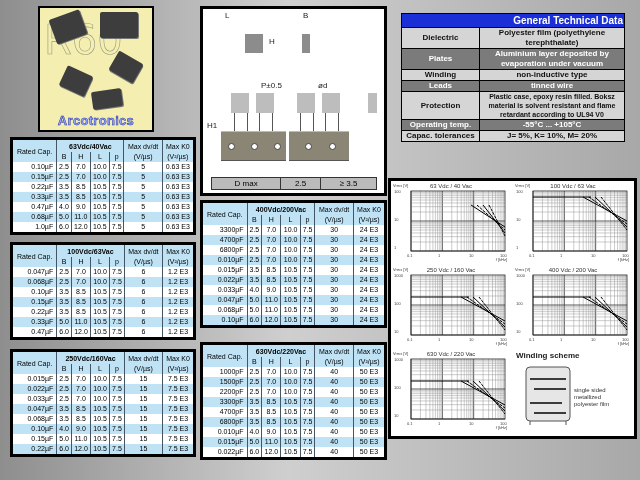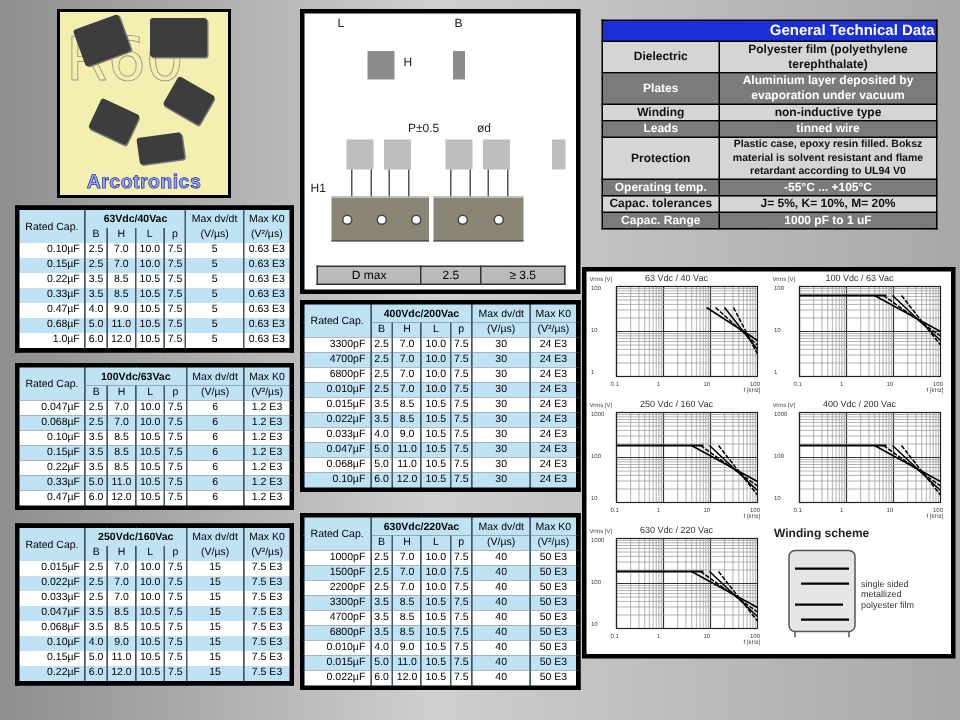--- a/index.html
+++ b/index.html
@@ -102,21 +102,21 @@
   </div>
 </div>
 
 <div id="drawing" class="abs">
   <div class="inner">
     <span class="dim-text" style="left:22px;top:2px;">L</span>
     <span class="dim-text" style="left:100px;top:2px;">B</span>
     <div class="body-box" style="left:42px;top:25px;width:18px;height:19px;background:#8c8c8c;"></div>
     <span class="dim-text" style="left:66px;top:28px;">H</span>
     <div class="body-box" style="left:99px;top:25px;width:8px;height:19px;background:#8c8c8c;"></div>
-    <span class="dim-text" style="left:69px;top:72px;">P±0.5</span>
+    <span class="dim-text" style="left:58px;top:72px;">P±0.5</span>
     <span class="dim-text" style="left:115px;top:72px;">ød</span>
     <span class="dim-text" style="left:4px;top:112px;">H1</span>
     <div class="body-box" style="left:28px;top:84px;width:18px;height:20px;"></div>
     <div class="body-box" style="left:53px;top:84px;width:18px;height:20px;"></div>
     <div class="body-box" style="left:94px;top:84px;width:18px;height:20px;"></div>
     <div class="body-box" style="left:119px;top:84px;width:18px;height:20px;"></div>
     <div class="body-box" style="left:165px;top:84px;width:9px;height:20px;"></div>
     <div class="wire" style="left:31px;top:104px;height:22px;"></div>
     <div class="wire" style="left:44px;top:104px;height:22px;"></div>
     <div class="wire" style="left:56px;top:104px;height:22px;"></div>
@@ -173,24 +173,20 @@
         <td class="k">Protection</td>
         <td style="font-size: 7px; line-height: 9px;">Plastic case, epoxy resin filled. Boksz material is solvent resistant and flame retardant according to UL94 V0</td>
       </tr>
       <tr class="dark">
         <td class="k">Operating temp.</td>
         <td>-55°C ... +105°C</td>
       </tr>
       <tr class="light">
         <td class="k">Capac. tolerances</td>
         <td>J= 5%, K= 10%, M= 20%</td>
-      </tr>
-      <tr class="dark">
-        <td class="k">Capac. Range</td>
-        <td>1000 pF to 1 uF</td>
       </tr>
     </tbody>
 </table>
 
 <table class="spec" id="t0" style="left:10px;top:137px;width:186px;">
     <thead>
       <tr class="hdr-top">
         <th rowspan="2">Rated Cap.</th>
         <th colspan="4" class="grp">63Vdc/40Vac</th>
         <th>Max dv/dt</th>

